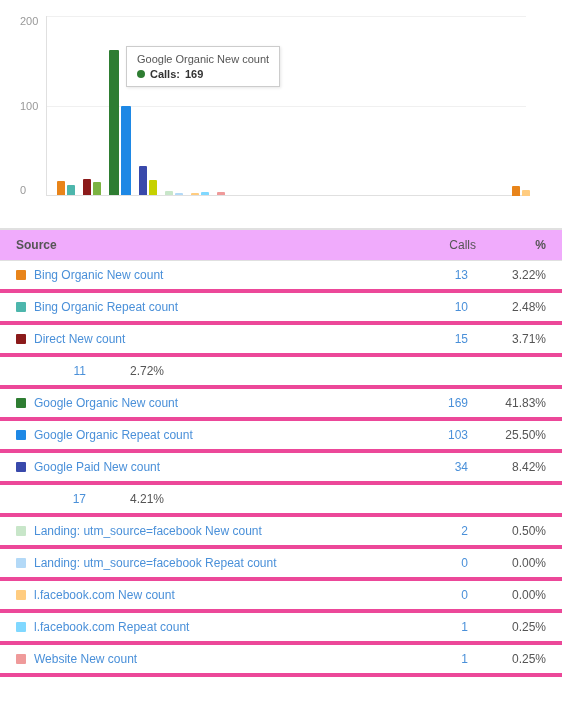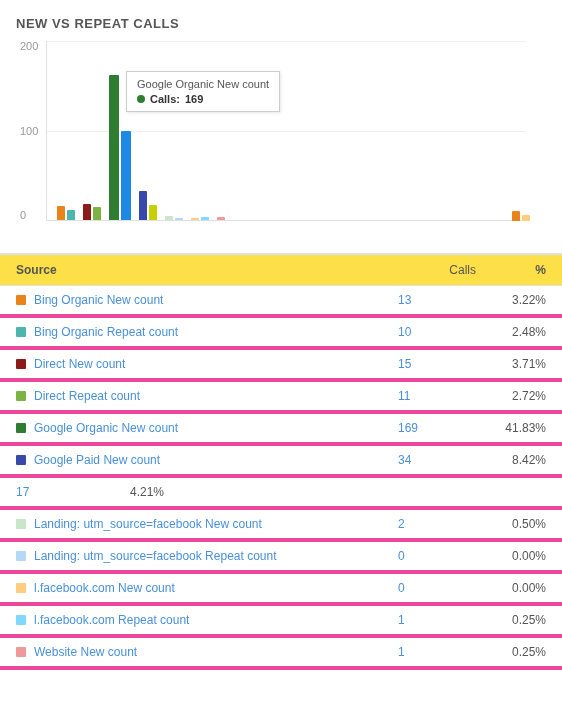--- a/index.html
+++ b/index.html
@@ -112,21 +112,21 @@
       display: inline-block;
     }
     
     .table-container {
       width: 100%;
       border-top: 2px solid #e0e0e0;
       margin-top: 4px;
     }
     .table-header {
       display: flex;
-      background: #fde047;
+      background: #f0abfc;
       padding: 8px 16px;
       border-bottom: 1px solid #e0e0e0;
     }
     .col-source {
       flex: 1;
       font-weight: bold;
       color: #555;
       font-size: 12px;
     }
     .col-calls {
@@ -158,36 +158,36 @@
       font-size: 12px;
     }
     .row-color-box {
       width: 10px;
       height: 10px;
       border-radius: 1px;
       flex-shrink: 0;
     }
     .row-calls {
       width: 70px;
+      text-align: right;
       color: #4a90d9;
       font-size: 12px;
     }
     .row-pct {
       width: 70px;
       text-align: right;
       color: #555;
       font-size: 12px;
       margin-left: 8px;
     }
   </style>
 </head>
 <body>
 
 <div class="container">
-  <div class="chart-title">NEW VS REPEAT CALLS</div>
 
   <div class="chart-area">
 
     <div class="y-axis-labels">
       <span class="y-label">200</span>
       <span class="y-label">100</span>
       <span class="y-label">0</span>
     </div>
 
     <div class="grid-lines">
@@ -274,37 +274,41 @@
     </div>
       <div class="table-row">
       <div class="row-source">
         <div class="row-color-box" style="background:#8b1a1a;"></div>
         <span>Direct New count</span>
       </div>
       <div class="row-calls">15</div>
       <div class="row-pct">3.71%</div>
     </div>
       <div class="table-row">
-      <div class="row-source">
-        <div class="row-color-box" style="background:#7cb342;"></div>
-        <span>Direct Repeat count</span>
-      </div>
       <div class="row-calls">11</div>
       <div class="row-pct">2.72%</div>
     </div>
       <div class="table-row">
       <div class="row-source">
         <div class="row-color-box" style="background:#2e7d32;"></div>
         <span>Google Organic New count</span>
       </div>
       <div class="row-calls">169</div>
       <div class="row-pct">41.83%</div>
     </div>
       <div class="table-row">
       <div class="row-source">
+        <div class="row-color-box" style="background:#1e88e5;"></div>
+        <span>Google Organic Repeat count</span>
+      </div>
+      <div class="row-calls">103</div>
+      <div class="row-pct">25.50%</div>
+    </div>
+      <div class="table-row">
+      <div class="row-source">
         <div class="row-color-box" style="background:#3949ab;"></div>
         <span>Google Paid New count</span>
       </div>
       <div class="row-calls">34</div>
       <div class="row-pct">8.42%</div>
     </div>
       <div class="table-row">
       <div class="row-calls">17</div>
       <div class="row-pct">4.21%</div>
     </div>

